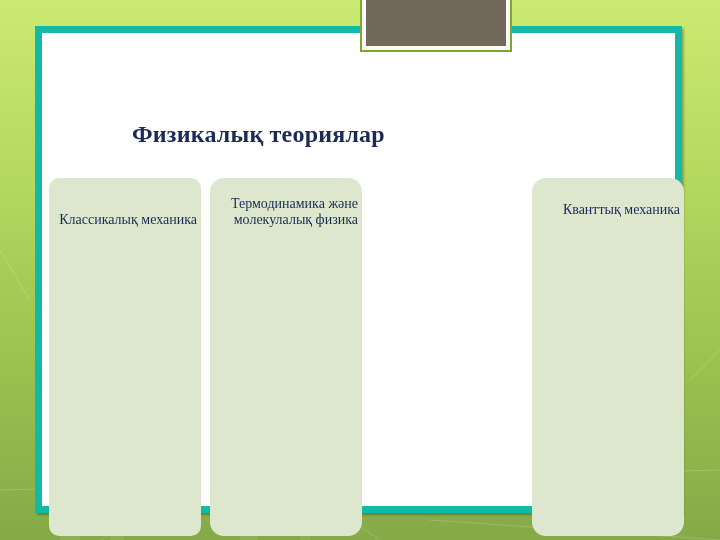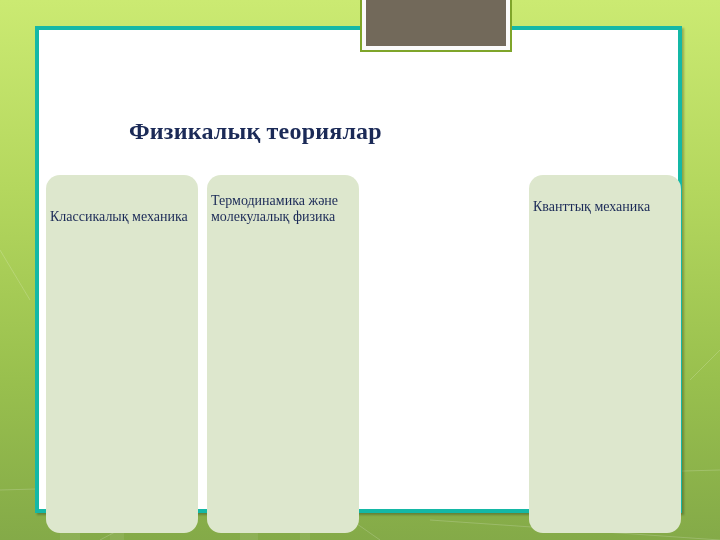--- a/index.html
+++ b/index.html
@@ -4,39 +4,39 @@
 <style>
   html, body { margin:0; padding:0; }
   body {
     width:720px; height:540px; overflow:hidden; position:relative;
     background: linear-gradient(180deg, #cbea72 0%, #b4d75e 35%, #99c04e 70%, #84aa48 100%);
     font-family: "Liberation Serif", "DejaVu Serif", serif;
   }
   .bg-lines { position:absolute; inset:0; pointer-events:none; }
   .frame {
     position:absolute; left:35px; top:26px; width:647px; height:487px;
-    background:#ffffff; border:4px solid #14b8a6; box-sizing:border-box;
+    background:#ffffff; border:7px solid #14b8a6; box-sizing:border-box;
     box-shadow: 2px 2px 2px rgba(0,0,0,0.25);
   }
   .photo {
     position:absolute; left:360px; top:0px; width:152px; height:52px;
     background:#fafafa; border:2px solid #7fa52a; border-top:none; box-sizing:border-box;
     padding:0 4px 4px 4px;
   }
   .photo-inner { width:100%; height:100%; background:#72695a; }
   .title {
     position:absolute; left:90px; top:88px; font-size:24px; font-weight:bold;
     color:#1b2a57; letter-spacing:0.2px;
   }
   .col {
     position:absolute; top:145px; width:152px; height:358px;
     background:#dde7cd; border-radius:14px;
   }
   .col-head {
-    position:absolute; left:4px; right:4px; text-align:left;
+    position:absolute; left:4px; right:4px; text-align:right;
     color:#1b2a57; font-size:14px; line-height:16px;
   }
   .inner {
     position:absolute; left:16px; top:106px; width:120px; height:234px;
     background:#96c306; border:2px solid #fbfbe9; border-radius:12px; box-sizing:border-box;
     display:flex; align-items:center; justify-content:center; text-align:center;
   }
   .inner-text {
     color:#1b2a57; font-size:13.5px; line-height:16px; padding:0 4px;
   }
@@ -57,21 +57,21 @@
     <rect x="60" y="510" width="20" height="30"></rect>
     <rect x="110" y="510" width="14" height="30"></rect>
     <rect x="240" y="510" width="18" height="30"></rect>
     <rect x="300" y="510" width="10" height="30"></rect>
   </g>
 </svg>
 
 <div class="frame">
   <div class="title">Физикалық теориялар</div>
 
-  <div class="col" style="left:7px;">
+  <div class="col" style="left:7px;border-radius:10px;">
     <div class="col-head" style="top:34px;">Классикалық механика</div>
   </div>
 
   <div class="col" style="left:168px;">
     <div class="col-head" style="top:18px;">Термодинамика және молекулалық физика</div>
   </div>
 
 
   <div class="col" style="left:490px;">
     <div class="col-head" style="top:24px;">Кванттық механика</div>

